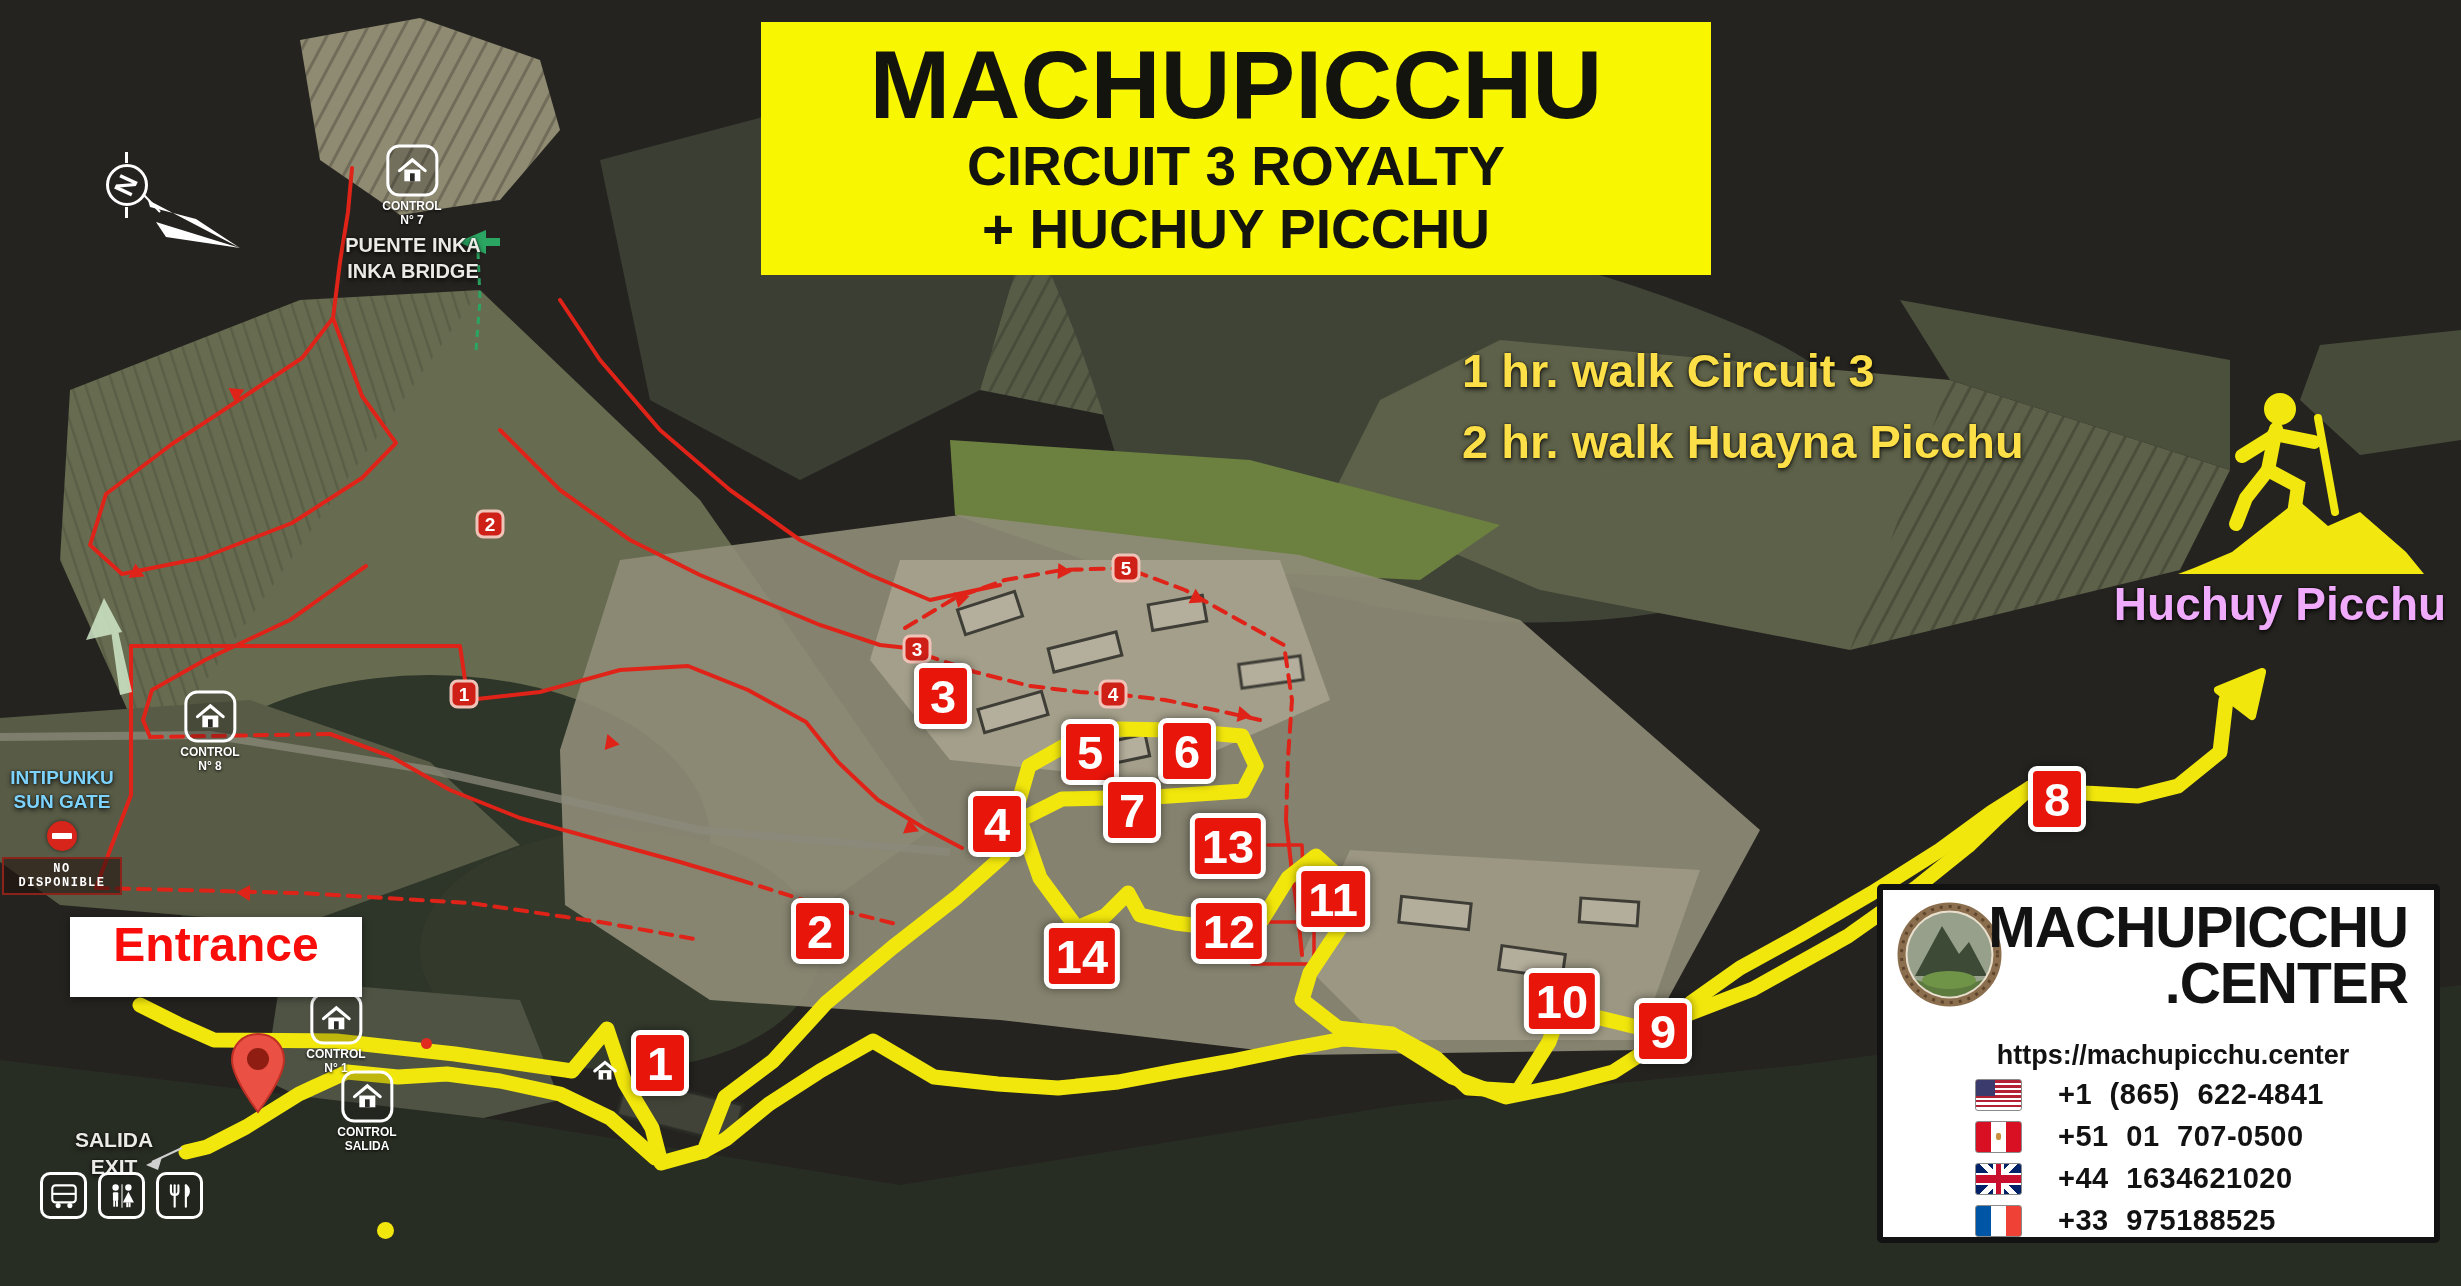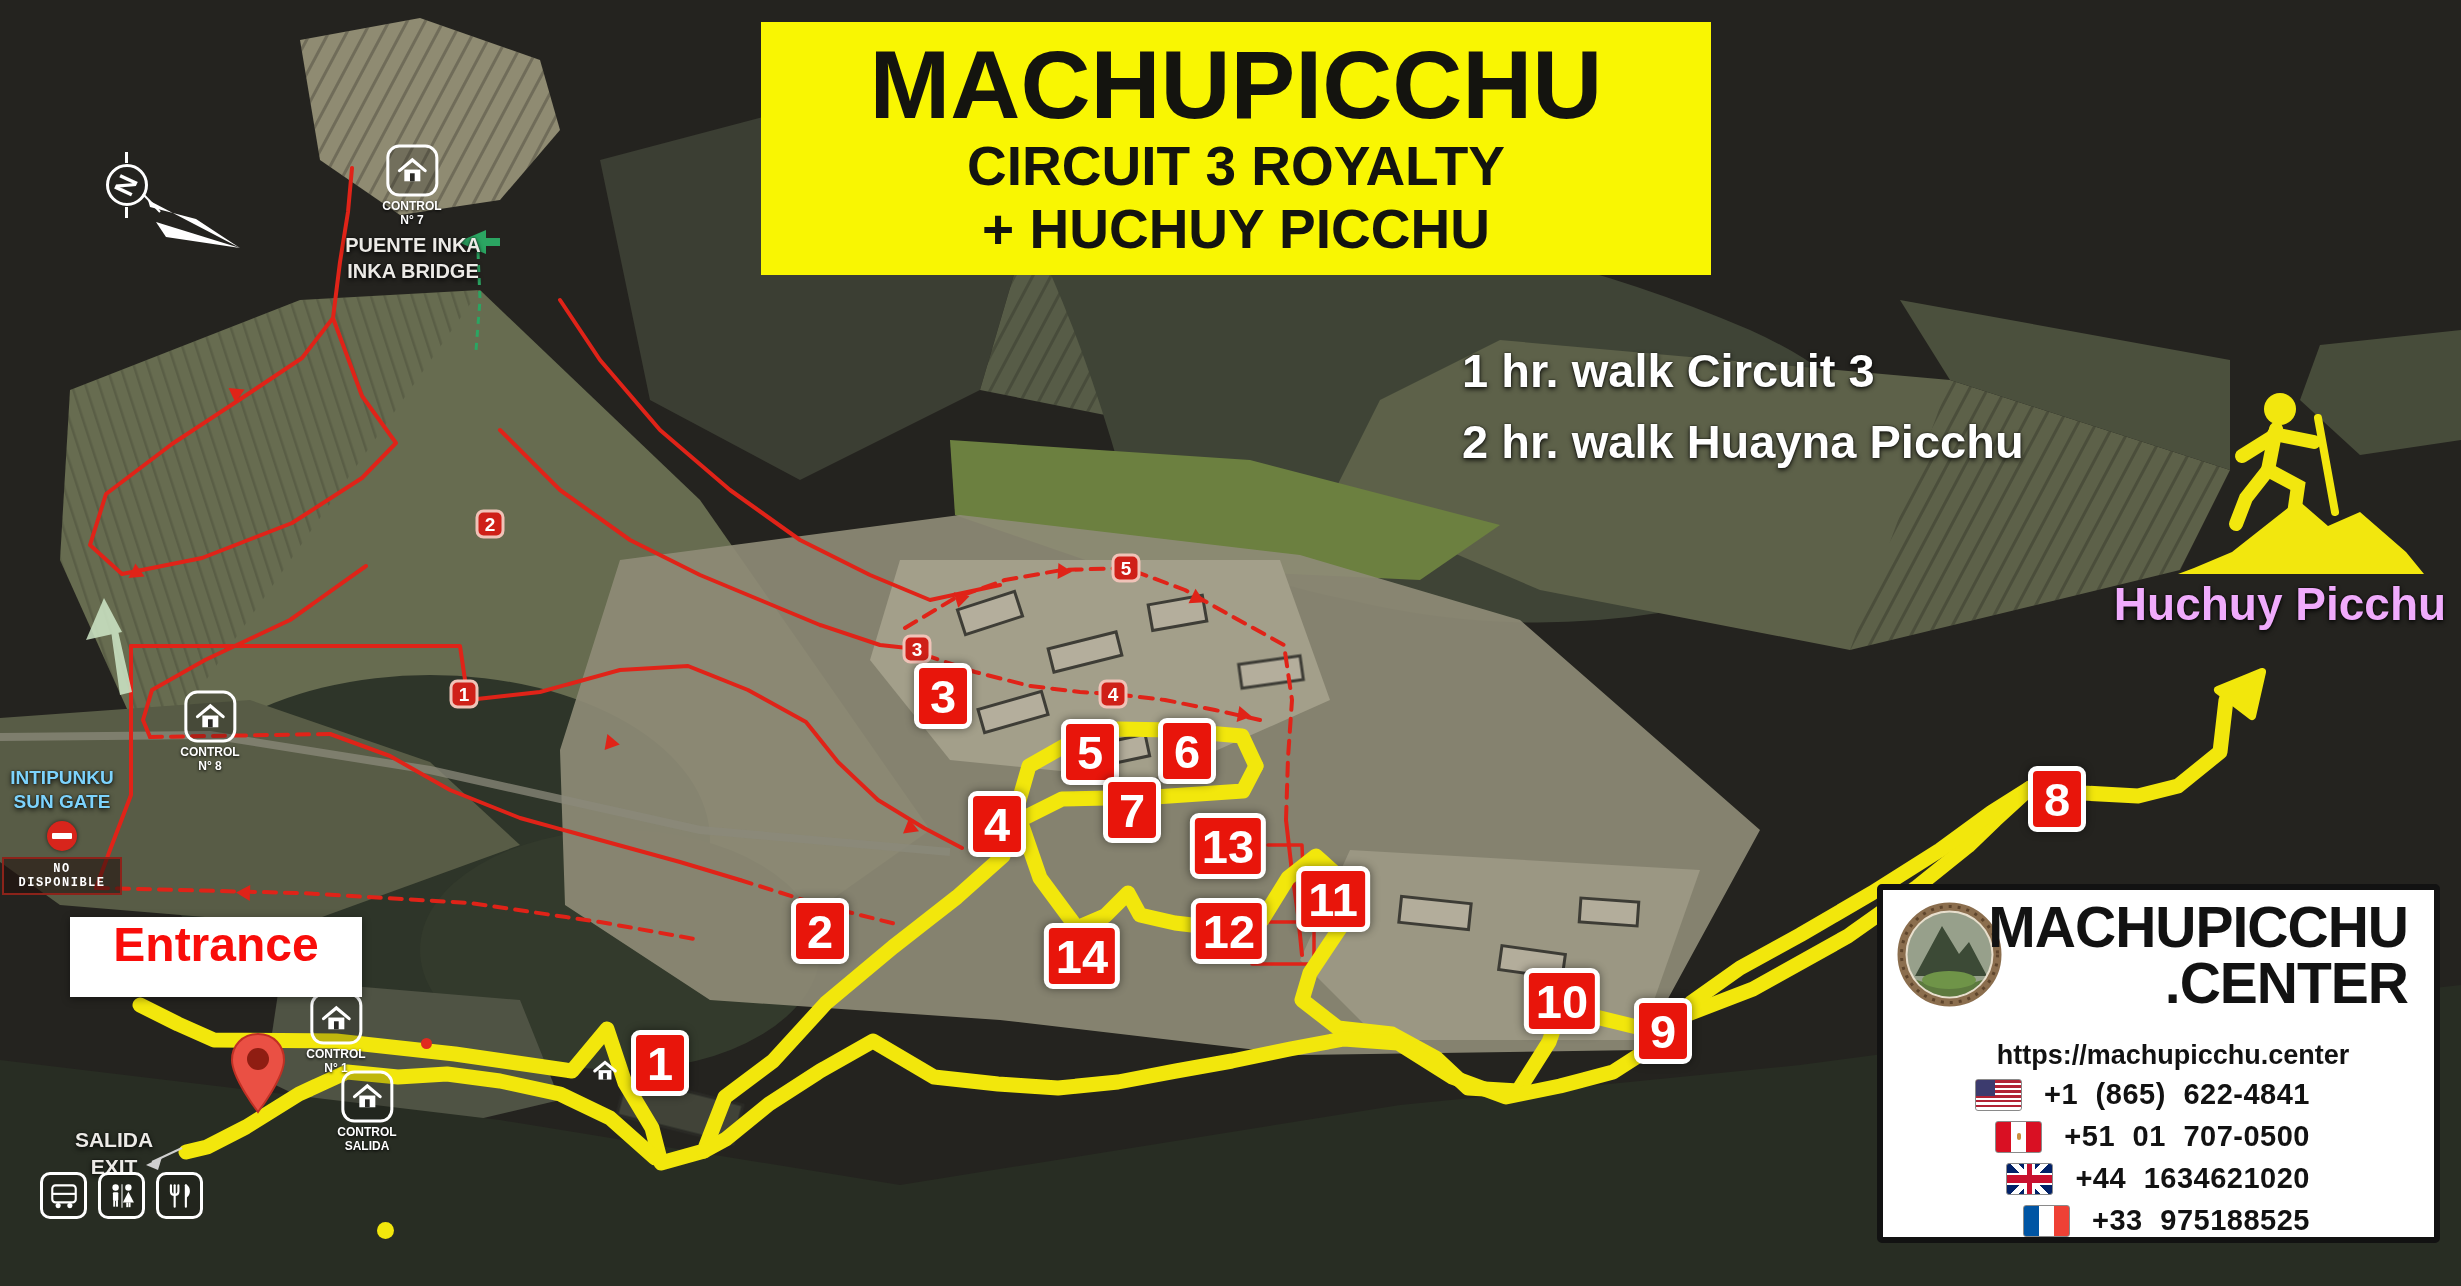--- a/index.html
+++ b/index.html
@@ -12,21 +12,21 @@
   .shadowtxt{text-shadow:0 2px 5px rgba(0,0,0,.85),0 0 2px rgba(0,0,0,.8);}
   
   .title-box{
     left:761px;top:22px;width:950px;height:253px;background:#f9f602;
     display:flex;flex-direction:column;align-items:center;justify-content:center;
     color:#14140f;text-align:center;z-index:40;
   }
   .title-line1{font-size:97px;font-weight:900;letter-spacing:0px;line-height:1.02;}
   .title-line2,.title-line3{font-size:55px;font-weight:800;line-height:1.15;}
   
-  .walk-info{left:1462px;top:336px;color:#ffffff;font-size:47px;font-weight:800;line-height:1.5;z-index:40;}
+  .walk-info{left:1462px;top:336px;color:#fde047;font-size:47px;font-weight:800;line-height:1.5;z-index:40;}
   
   .huchuy-label{left:2100px;top:577px;width:360px;text-align:center;color:#f0abfc;font-size:46px;font-weight:800;z-index:40;}
   
   .mk{
     transform:translate(-50%,-50%);min-width:58px;height:66px;padding:0 7px;
     background:#e8150b;border:5px solid #fff;border-radius:9px;color:#fff;
     display:flex;align-items:center;justify-content:center;
     font-size:47px;font-weight:800;z-index:32;box-shadow:0 0 8px rgba(0,0,0,.45);
   }
   .smk{
@@ -63,21 +63,21 @@
     display:flex;align-items:center;justify-content:center;z-index:26;}
   .compass-circle span{color:#fff;font-size:27px;font-weight:800;transform:rotate(-65deg);display:block;}
   .compass-tick{width:3px;height:11px;background:#fff;z-index:26;}
   
   .card{left:1877px;top:884px;width:563px;height:359px;background:#fff;border:6px solid #121212;border-radius:5px;z-index:45;}
   .card .brand{position:absolute;right:26px;top:10px;text-align:right;color:#121212;line-height:0.98;}
   .card .brand .b1{font-size:57px;font-weight:900;letter-spacing:-1px;}
   .card .brand .b2{font-size:57px;font-weight:900;letter-spacing:-1px;}
   .card .url{position:absolute;left:70px;top:150px;width:440px;text-align:center;color:#121212;font-size:27px;font-weight:800;}
   .phones{position:absolute;left:92px;top:188px;display:flex;flex-direction:column;gap:9px;}
-  .phone-row{display:flex;align-items:center;gap:22px;height:33px;justify-content:flex-end;}
+  .phone-row{display:flex;align-items:center;gap:36px;height:33px;}
   .phone-row .num{color:#121212;font-size:29px;font-weight:800;word-spacing:9px;letter-spacing:.5px;}
   .flag{width:47px;height:32px;border:1px solid #8a8a8a;border-radius:3px;position:relative;overflow:hidden;flex:0 0 auto;}
   .flag-us{background:repeating-linear-gradient(180deg,#b22234 0 2.5px,#fff 2.5px 5px);}
   .flag-us::after{content:"";position:absolute;left:0;top:0;width:42%;height:54%;background:#3c3b6e;}
   .flag-peru{background:linear-gradient(90deg,#d91023 0 33%,#fff 33% 67%,#d91023 67% 100%);}
   .flag-peru::after{content:"";position:absolute;left:45%;top:38%;width:10%;height:24%;background:#c98f3e;border-radius:2px;}
   .flag-uk{background:
     linear-gradient(90deg,transparent 0 44%,#C8102E 44% 56%,transparent 56% 100%),
     linear-gradient(0deg,transparent 0 38%,#C8102E 38% 62%,transparent 62% 100%),
     linear-gradient(90deg,transparent 0 38%,#fff 38% 62%,transparent 62% 100%),

